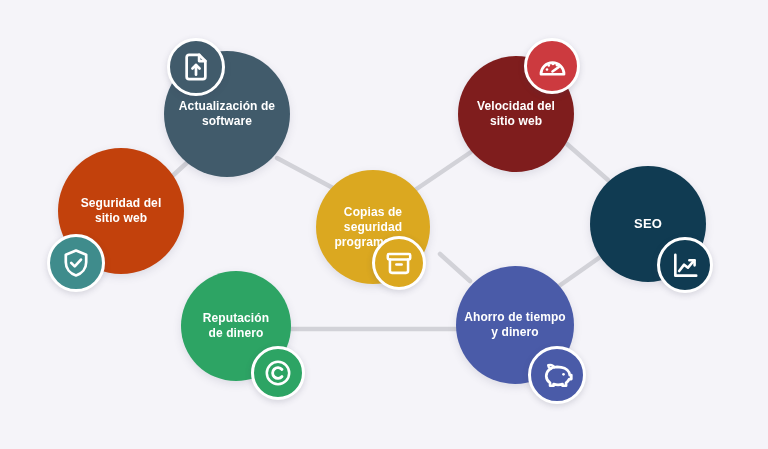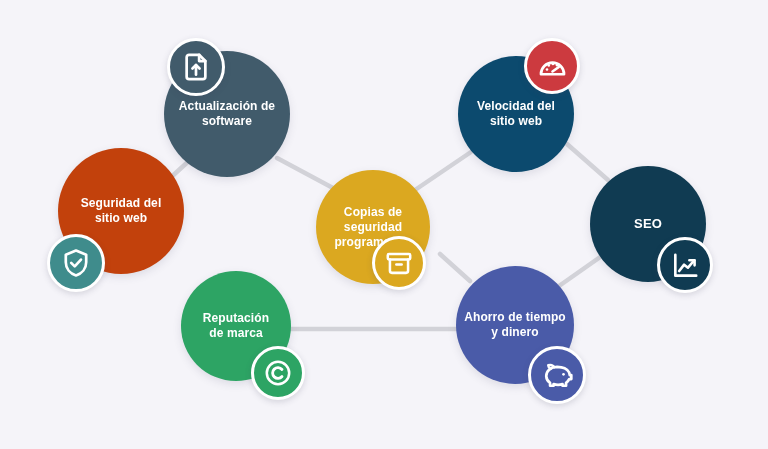--- a/index.html
+++ b/index.html
@@ -102,21 +102,21 @@
 seguridad
 programadas</span>
       </div>
       <div class="badge" style="left: 372px; top: 236px; width: 54px; height: 54px; background: rgb(219, 168, 32);">
         <svg width="32" height="32" viewBox="0 0 24 24">
         <rect fill="none" stroke="#ffffff" stroke-width="1.9" stroke-linecap="round" stroke-linejoin="round" x="3.6" y="5.2" width="16.8" height="4.2" rx="0.9"></rect>
         <path fill="none" stroke="#ffffff" stroke-width="1.9" stroke-linecap="round" stroke-linejoin="round" d="M5.2 9.4 V17.9 A1.5 1.5 0 0 0 6.7 19.4 H17.3 A1.5 1.5 0 0 0 18.8 17.9 V9.4"></path>
         <path fill="none" stroke="#ffffff" stroke-width="1.9" stroke-linecap="round" stroke-linejoin="round" d="M10 13.1 H14"></path>
       </svg>
       </div>
-      <div class="node" style="left: 458px; top: 56px; width: 116px; height: 116px; background: #0c4a6e; font-size: 12px;">
+      <div class="node" style="left: 458px; top: 56px; width: 116px; height: 116px; background: #7f1d1d; font-size: 12px;">
         <span class="node-label">Velocidad del
 sitio web</span>
       </div>
       <div class="badge" style="left: 524px; top: 38px; width: 56px; height: 56px; background: rgb(204, 58, 63);">
         <svg width="33" height="33" viewBox="0 0 24 24">
         <path fill="none" stroke="#ffffff" stroke-width="1.9" stroke-linecap="round" stroke-linejoin="round" d="M3.6 17.6 A8.4 8.4 0 0 1 20.4 17.6 Z"></path>
         <path fill="none" stroke="#ffffff" stroke-width="1.9" stroke-linecap="round" stroke-linejoin="round" d="M12 15.6 L16.6 12.4"></path>
         <circle fill="#ffffff" stroke="none" cx="8.0" cy="14.2" r="0.95"></circle>
         <circle fill="#ffffff" stroke="none" cx="9.3" cy="11.2" r="0.95"></circle>
         <circle fill="#ffffff" stroke="none" cx="12.3" cy="10.1" r="0.95"></circle>
@@ -128,21 +128,21 @@
       </div>
       <div class="badge" style="left: 657px; top: 237px; width: 56px; height: 56px; background: rgb(16, 59, 82);">
         <svg width="33" height="33" viewBox="0 0 24 24">
         <path fill="none" stroke="#ffffff" stroke-width="1.9" stroke-linecap="round" stroke-linejoin="round" d="M4.6 4.2 V19.4 H19.8"></path>
         <path fill="none" stroke="#ffffff" stroke-width="1.9" stroke-linecap="round" stroke-linejoin="round" d="M7.4 16.0 L11.0 11.4 L13.8 13.6 L18.4 8.2"></path>
         <path fill="none" stroke="#ffffff" stroke-width="1.9" stroke-linecap="round" stroke-linejoin="round" d="M14.8 8.2 H18.6 V11.9"></path>
       </svg>
       </div>
       <div class="node" style="left: 181px; top: 271px; width: 110px; height: 110px; background: rgb(45, 164, 100); font-size: 12px;">
         <span class="node-label">Reputación
-de marca</span>
+de dinero</span>
       </div>
       <div class="badge" style="left: 251px; top: 346px; width: 54px; height: 54px; background: rgb(45, 164, 100);">
         <svg width="32" height="32" viewBox="0 0 24 24">
         <circle fill="none" stroke="#ffffff" stroke-width="1.9" stroke-linecap="round" stroke-linejoin="round" cx="12" cy="12" r="8.4"></circle>
         <path fill="none" stroke="#ffffff" stroke-width="2.1" stroke-linecap="round" d="M15.0 9.4 A4.0 4.0 0 1 0 15.0 14.6"></path>
       </svg>
       </div>
       <div class="node" style="left: 456px; top: 266px; width: 118px; height: 118px; background: rgb(74, 91, 168); font-size: 12px; align-items: center;">
         <span class="node-label">Ahorro de tiempo
 y dinero</span>

